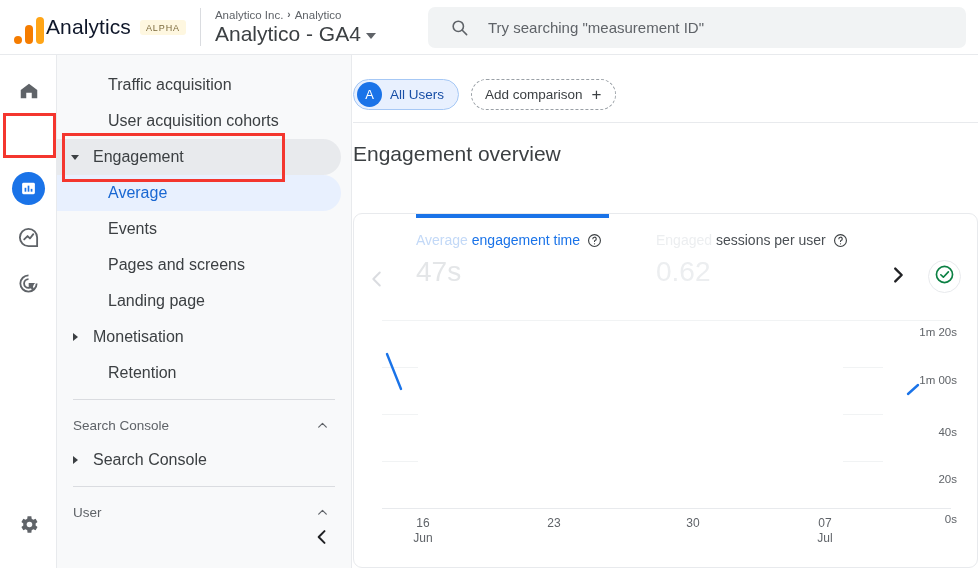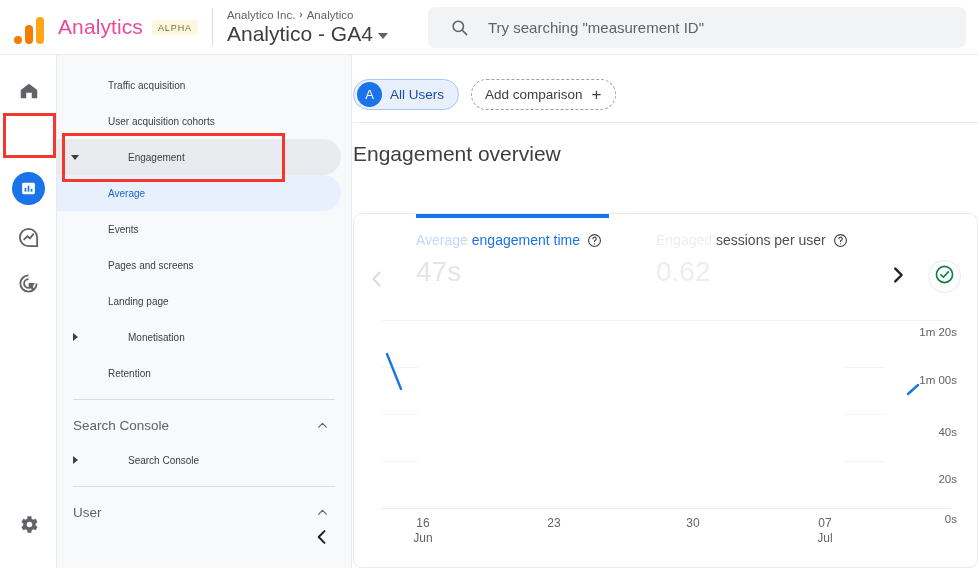--- a/index.html
+++ b/index.html
@@ -19,22 +19,21 @@
     border-bottom: 1px solid #e8eaed;
     display: flex; align-items: center;
   }
   .ga-logo { margin-left: 12px; width: 34px; height: 34px;
              display: flex; align-items: flex-end; justify-content: center; gap: 3px; }
   .bar-dot { width: 8px; height: 8px; border-radius: 50%; background: #F57C00; }
   .bar-mid { width: 8px; height: 19px; border-radius: 4px; background: #F57C00; }
   .bar-tall { width: 8px; height: 27px; border-radius: 4px; background: #FFA517; }
 
   .brand-name {
-    margin-left: 12px;
-    font-size: 21px; color: #ec4899; letter-spacing: .1px;
+    font-size: 21px; color: #0f172a; letter-spacing: .1px;
   }
   .alpha-badge {
     margin-left: 9px;
     background: #fef7e0; color: #7b6a3d;
     font-size: 9px; letter-spacing: .9px;
     padding: 3px 6px 2px; border-radius: 3px;
   }
   .hdr-divider {
     margin-left: 14px; width: 1px; height: 38px; background: #dadce0;
   }
@@ -91,26 +90,26 @@
   .navpanel {
     position: absolute; top: 55px; left: 57px;
     width: 295px; height: 513px;
     background: #f8f9fa;
     border-right: 1px solid #e8eaed;
     overflow: hidden;
   }
   .nav-item {
     position: relative; height: 36px;
     display: flex; align-items: center;
-    font-size: 10px; color: #3c4043;
+    font-size: 16px; color: #3c4043;
     border-radius: 0 18px 18px 0;
     margin-right: 10px;
   }
   .nav-item .label { padding-left: 51px; }
-  .nav-item.has-arrow .label { padding-left: 36px; margin-left: 35px; }
+  .nav-item.has-arrow .label { padding-left: 36px; }
   .nav-item.sub .label { padding-left: 51px; }
   .nav-item.selected { background: #e8f0fe; color: #1967d2; }
   .nav-item.selected .label { color: #1967d2; }
   .nav-item.hovered { background: #e8eaed; }
   .tri-right {
     position: absolute; left: 16px;
     width: 0; height: 0;
     border-top: 4px solid transparent; border-bottom: 4px solid transparent;
     border-left: 5px solid #3c4043;
   }

